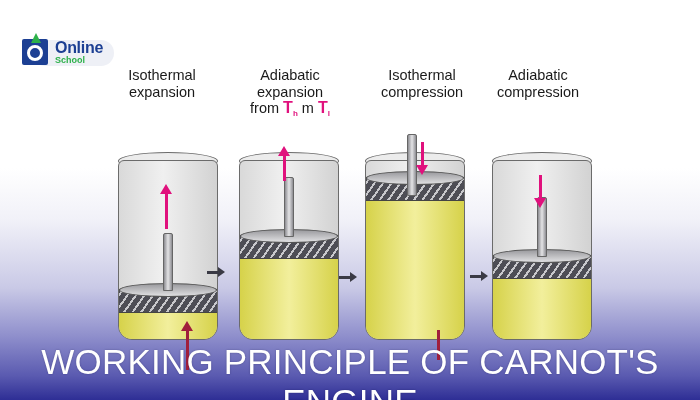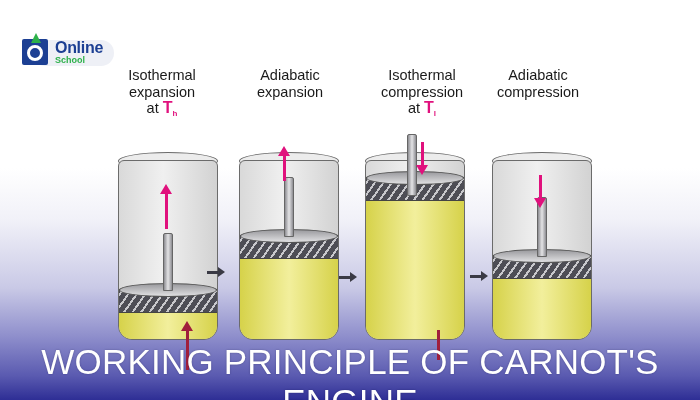--- a/index.html
+++ b/index.html
@@ -46,53 +46,52 @@
     <div class="logo-tri"></div>
     <div class="logo-ring"></div>
   </div>
   <div class="logo-online">Online</div>
   <div class="logo-school">School</div>
 </div>
 
 <div class="stage-label" style="left:92px;">
   <div>Isothermal</div>
   <div>expansion</div>
-  <div><span>at </span><span class="T">T</span><span class="sub">h</span></div>
 </div>
 <div class="cyl-top" style="left:118px;top:152px;"></div>
 <div class="cyl" style="left:118px;top:160px;height:178px;">
   <div class="gas" style="height:26px;"></div>
   <div class="piston" style="bottom:26px;"></div>
   <div class="piston-top" style="bottom:42px;"></div>
   <div class="rod" style="left:44px;bottom:48px;height:56px;"></div>
   <div class="arrow-m arrow-up" style="left:46px;top:32px;height:36px;"></div>
 </div>
 <div class="heat arrow-up" style="left:186px;top:330px;height:40px;"></div>
 
 <div class="step-arrow" style="left:207px;top:271px;"></div>
 
 <div class="stage-label" style="left:220px;">
   <div>Adiabatic</div>
   <div>expansion</div>
+  <div><span>from </span><span class="T">T</span><span class="sub">h</span><span> m </span><span class="T">T</span><span class="sub">l</span></div>
 </div>
 <div class="cyl-top" style="left:239px;top:152px;"></div>
 <div class="cyl" style="left:239px;top:160px;height:178px;">
   <div class="gas" style="height:80px;"></div>
   <div class="piston" style="bottom:80px;"></div>
   <div class="piston-top" style="bottom:96px;"></div>
   <div class="rod" style="left:44px;bottom:102px;height:58px;"></div>
 </div>
 <div class="arrow-m arrow-up" style="left:283px;top:155px;height:26px;"></div>
 
 <div class="step-arrow" style="left:339px;top:276px;"></div>
 
 <div class="stage-label" style="left:352px;">
   <div>Isothermal</div>
   <div>compression</div>
-  <div><span>at </span><span class="T">T</span><span class="sub">l</span></div>
 </div>
 <div class="rod" style="left:407px;top:134px;height:60px;z-index:3;"></div>
 <div class="cyl-top" style="left:365px;top:152px;"></div>
 <div class="cyl" style="left:365px;top:160px;height:178px;">
   <div class="gas" style="height:138px;"></div>
   <div class="piston" style="bottom:138px;"></div>
   <div class="piston-top" style="bottom:154px;"></div>
 </div>
 <div class="arrow-m arrow-down" style="left:421px;top:142px;height:24px;z-index:4;"></div>
 <div class="heat" style="left:437px;top:330px;height:30px;"></div>

